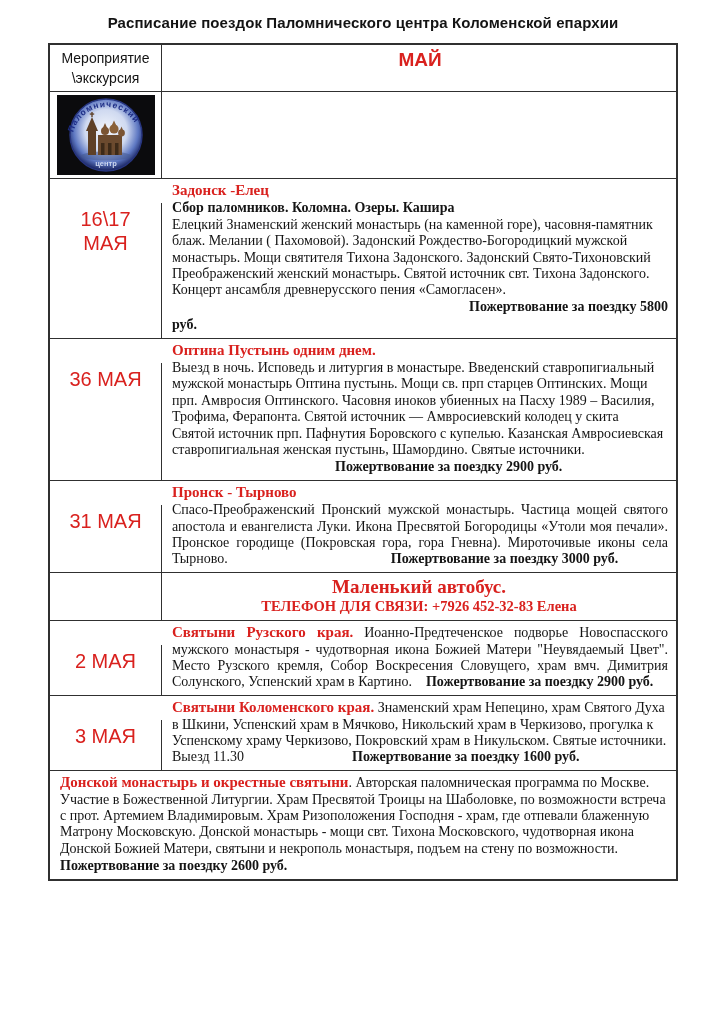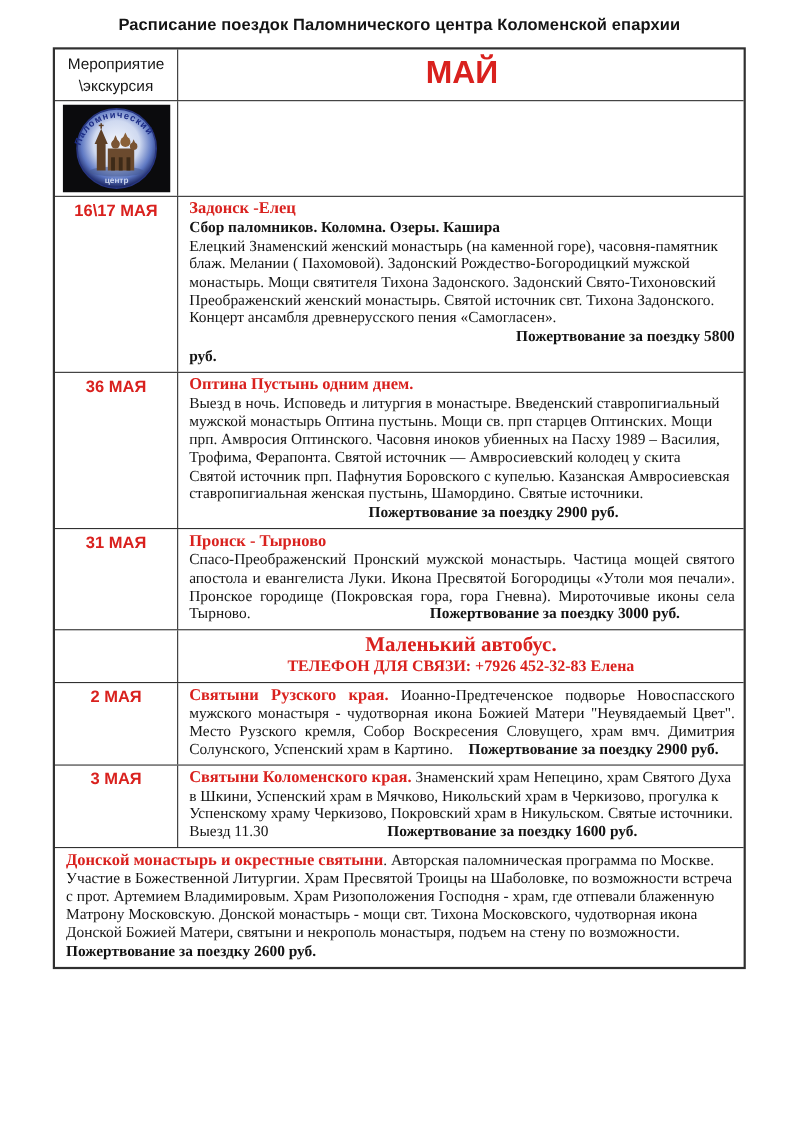--- a/index.html
+++ b/index.html
@@ -22,30 +22,30 @@
   .row:first-child{border-top:none;}
   .cell{box-sizing:border-box;}
   .cell-date{
     width:112px;flex:0 0 112px;border-right:1.5px solid var(--border);
     text-align:center;padding:4px 8px 2px;
   }
   .cell-content{flex:1;min-width:0;padding:2px 8px 4px 10px;}
   
   .header-left{font-size:14px;line-height:1.45;padding-top:3px;}
   .month{
-    font-size:29px;font-weight:bold;color:var(--red);
+    font-size:19px;font-weight:bold;color:var(--red);
     text-align:center;line-height:1.32;
   }
   
   .logo-cell{display:flex;align-items:center;justify-content:center;padding:3px;}
   .bus-line{text-align:center;font-weight:bold;font-size:16.5px;margin:5px 0;line-height:1.25;}
   .c-red{color:var(--red);}
   .c-black{color:var(--text);}
   
-  .trip-date{font-weight:bold;color:var(--red);font-size:15px;line-height:1.2;}
+  .trip-date{font-weight:normal;color:var(--red);font-size:20px;line-height:1.2;margin-top:24px;}
   .cell-content.trip{
     font-family:"Liberation Serif",serif;font-size:14px;line-height:1.16;
     padding-top:3px;
   }
   .cell-content.trip p.para{margin:0 0 1px;}
   .al-left{text-align:left;}
   .al-right{text-align:right;}
   .al-justify{text-align:justify;}
   .seg-title{font-weight:bold;color:var(--red);font-size:15px;}
   .seg-bold{font-weight:bold;margin-top:47px;}

